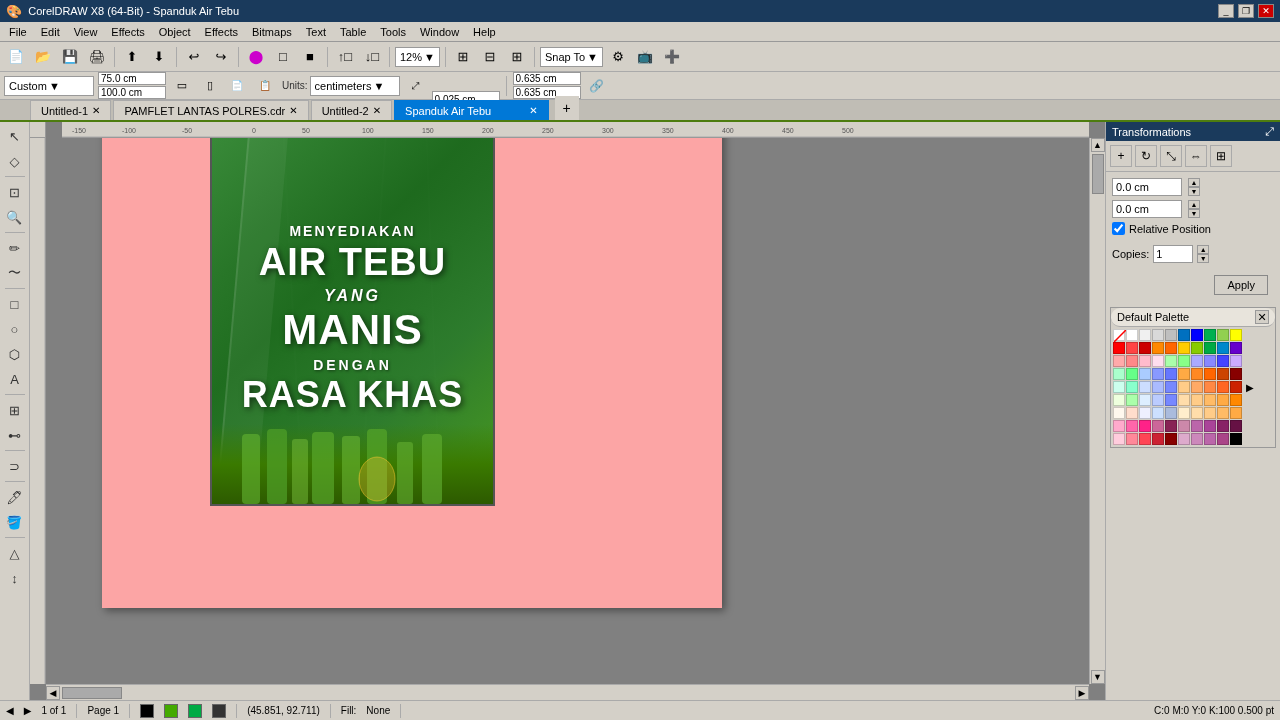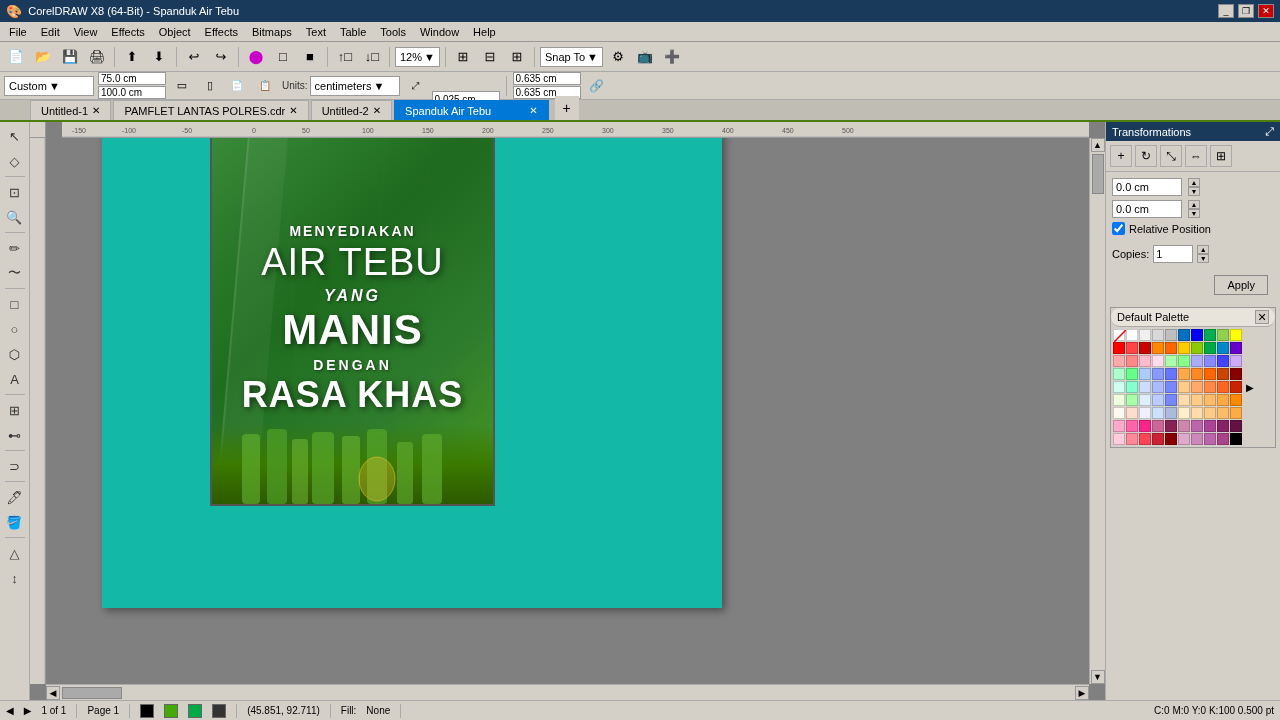--- a/index.html
+++ b/index.html
@@ -184,21 +184,21 @@
       flex: 1;
       overflow: hidden;
       position: relative;
       margin-left: 16px;
     }
 
     
     #doc-canvas {
       width: 620px;
       height: 490px;
-      background: #14b8a6;
+      background: #fca5a5;
       position: relative;
       box-shadow: 3px 3px 8px rgba(0,0,0,0.4);
       margin-left: 40px;
       margin-top: -20px;
     }
 
     
     #poster {
       position: absolute;
       left: 108px;
@@ -238,21 +238,21 @@
       color: white;
       font-size: 14px;
       font-weight: bold;
       letter-spacing: 2px;
       text-shadow: 1px 1px 3px rgba(0,0,0,0.5);
       margin-bottom: 4px;
     }
     .poster-text-airtebu {
       color: white;
       font-size: 38px;
-      font-weight: 400;
+      font-weight: 700;
       letter-spacing: 1px;
       text-shadow: 2px 2px 6px rgba(0,0,0,0.6);
       line-height: 1;
       margin-bottom: 6px;
     }
     .poster-text-yang {
       color: white;
       font-size: 16px;
       font-style: italic;
       font-weight: bold;

